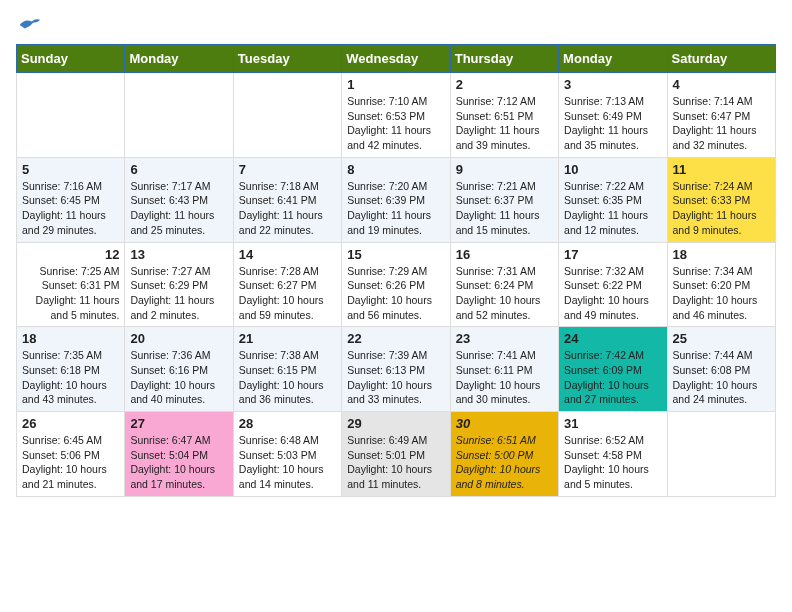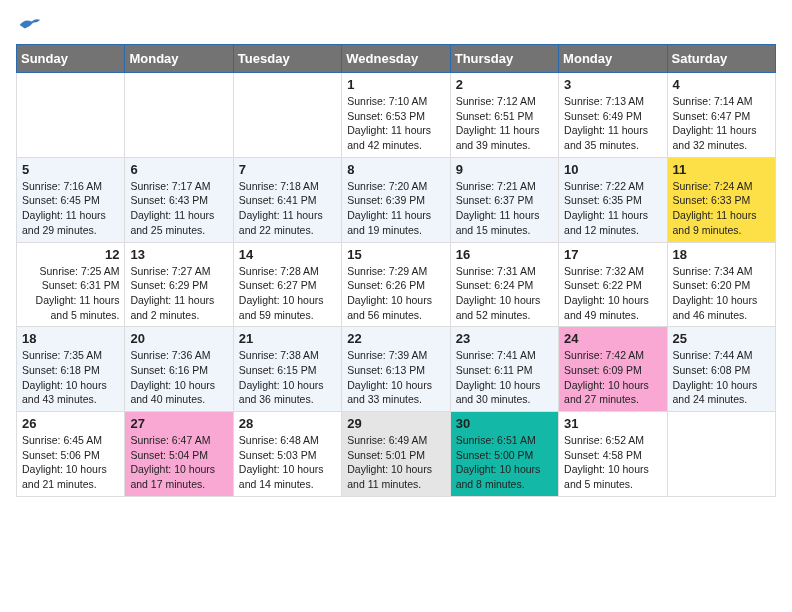--- a/index.html
+++ b/index.html
@@ -53,21 +53,21 @@
       font-size: 16px;
       color: #444;
       margin-top: 2px;
     }
     .calendar {
       width: 100%;
       border-collapse: collapse;
       border: 1px solid #ccc;
     }
     .calendar th {
-      background-color: #737373;
+      background-color: #4d7c0f;
       color: #fff;
       font-size: 13px;
       font-weight: bold;
       padding: 6px 4px;
       text-align: left;
       border: 1px solid #2a6aaf;
     }
     .calendar td {
       vertical-align: top;
       border: 1px solid #ddd;
@@ -224,21 +224,21 @@
           <div class="cell-content">Sunrise: 7:38 AM<br>Sunset: 6:15 PM<br>Daylight: 10 hours and 36 minutes.</div>
         </td>
         <td style="background-color: rgb(240, 245, 251);">
           <span class="day-number">22</span>
           <div class="cell-content">Sunrise: 7:39 AM<br>Sunset: 6:13 PM<br>Daylight: 10 hours and 33 minutes.</div>
         </td>
         <td style="background-color: rgb(240, 245, 251); margin-left: 44px;">
           <span class="day-number">23</span>
           <div class="cell-content">Sunrise: 7:41 AM<br>Sunset: 6:11 PM<br>Daylight: 10 hours and 30 minutes.</div>
         </td>
-        <td style="background-color: #f9a8d4;">
+        <td style="background-color: #14b8a6;">
           <span class="day-number">24</span>
           <div class="cell-content">Sunrise: 7:42 AM<br>Sunset: 6:09 PM<br>Daylight: 10 hours and 27 minutes.</div>
         </td>
         <td style="background-color: rgb(240, 245, 251);">
           <span class="day-number">25</span>
           <div class="cell-content">Sunrise: 7:44 AM<br>Sunset: 6:08 PM<br>Daylight: 10 hours and 24 minutes.</div>
         </td>
       </tr>
       <tr>
         <td style="background-color: rgb(255, 255, 255);">
@@ -250,21 +250,21 @@
           <div class="cell-content">Sunrise: 6:47 AM<br>Sunset: 5:04 PM<br>Daylight: 10 hours and 17 minutes.</div>
         </td>
         <td style="background-color: rgb(255, 255, 255);">
           <span class="day-number">28</span>
           <div class="cell-content">Sunrise: 6:48 AM<br>Sunset: 5:03 PM<br>Daylight: 10 hours and 14 minutes.</div>
         </td>
         <td style="background-color: #e5e5e5;">
           <span class="day-number">29</span>
           <div class="cell-content">Sunrise: 6:49 AM<br>Sunset: 5:01 PM<br>Daylight: 10 hours and 11 minutes.</div>
         </td>
-        <td style="background-color: #14b8a6;">
+        <td style="background-color: #eab308; font-style: italic;">
           <span class="day-number">30</span>
           <div class="cell-content">Sunrise: 6:51 AM<br>Sunset: 5:00 PM<br>Daylight: 10 hours and 8 minutes.</div>
         </td>
         <td style="background-color: rgb(255, 255, 255);">
           <span class="day-number">31</span>
           <div class="cell-content">Sunrise: 6:52 AM<br>Sunset: 4:58 PM<br>Daylight: 10 hours and 5 minutes.</div>
         </td>
         <td class="empty-cell"></td>
       </tr>
     </tbody>

